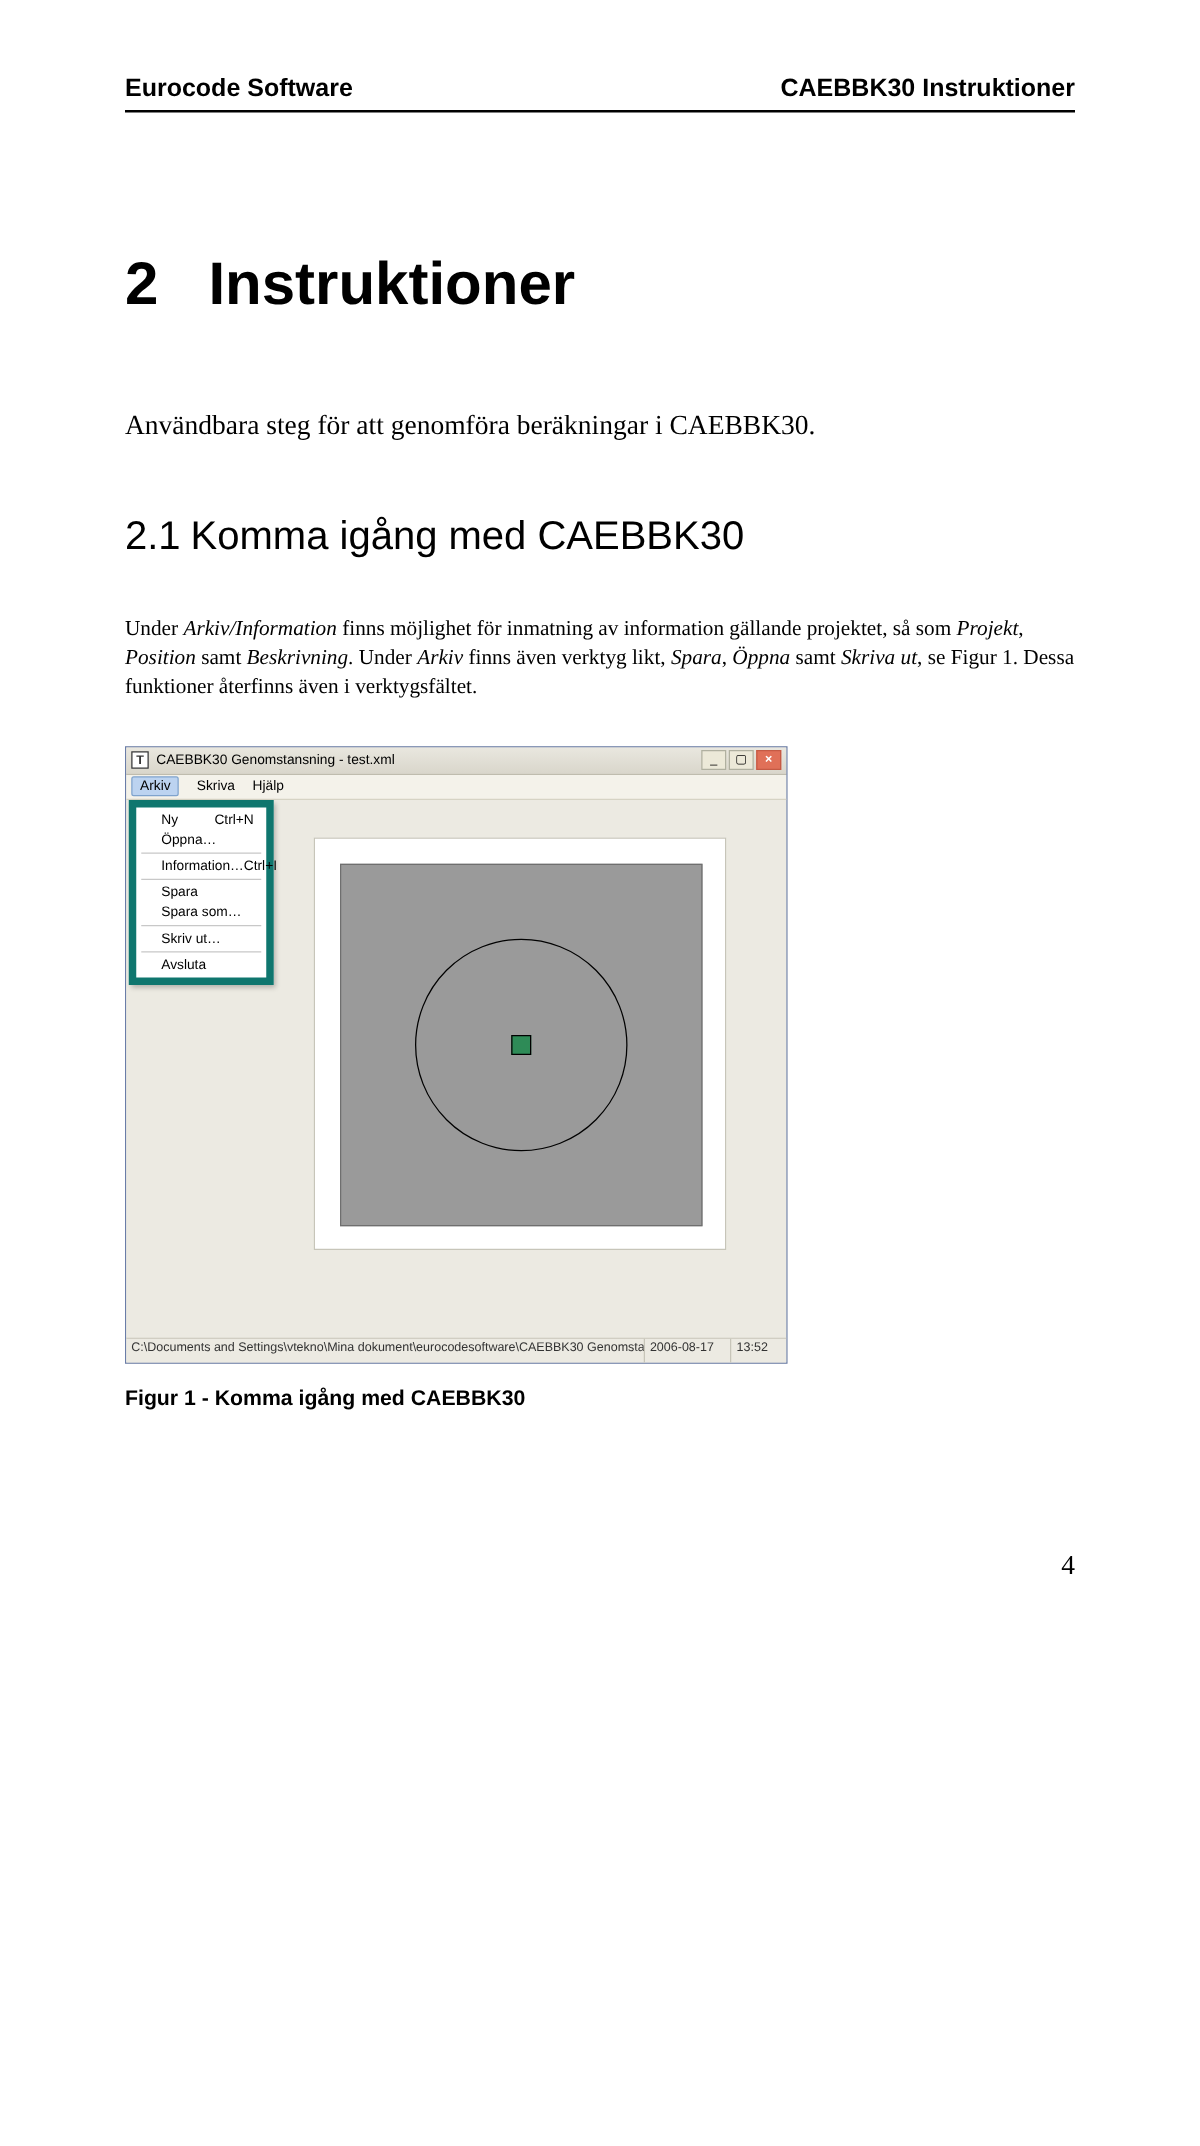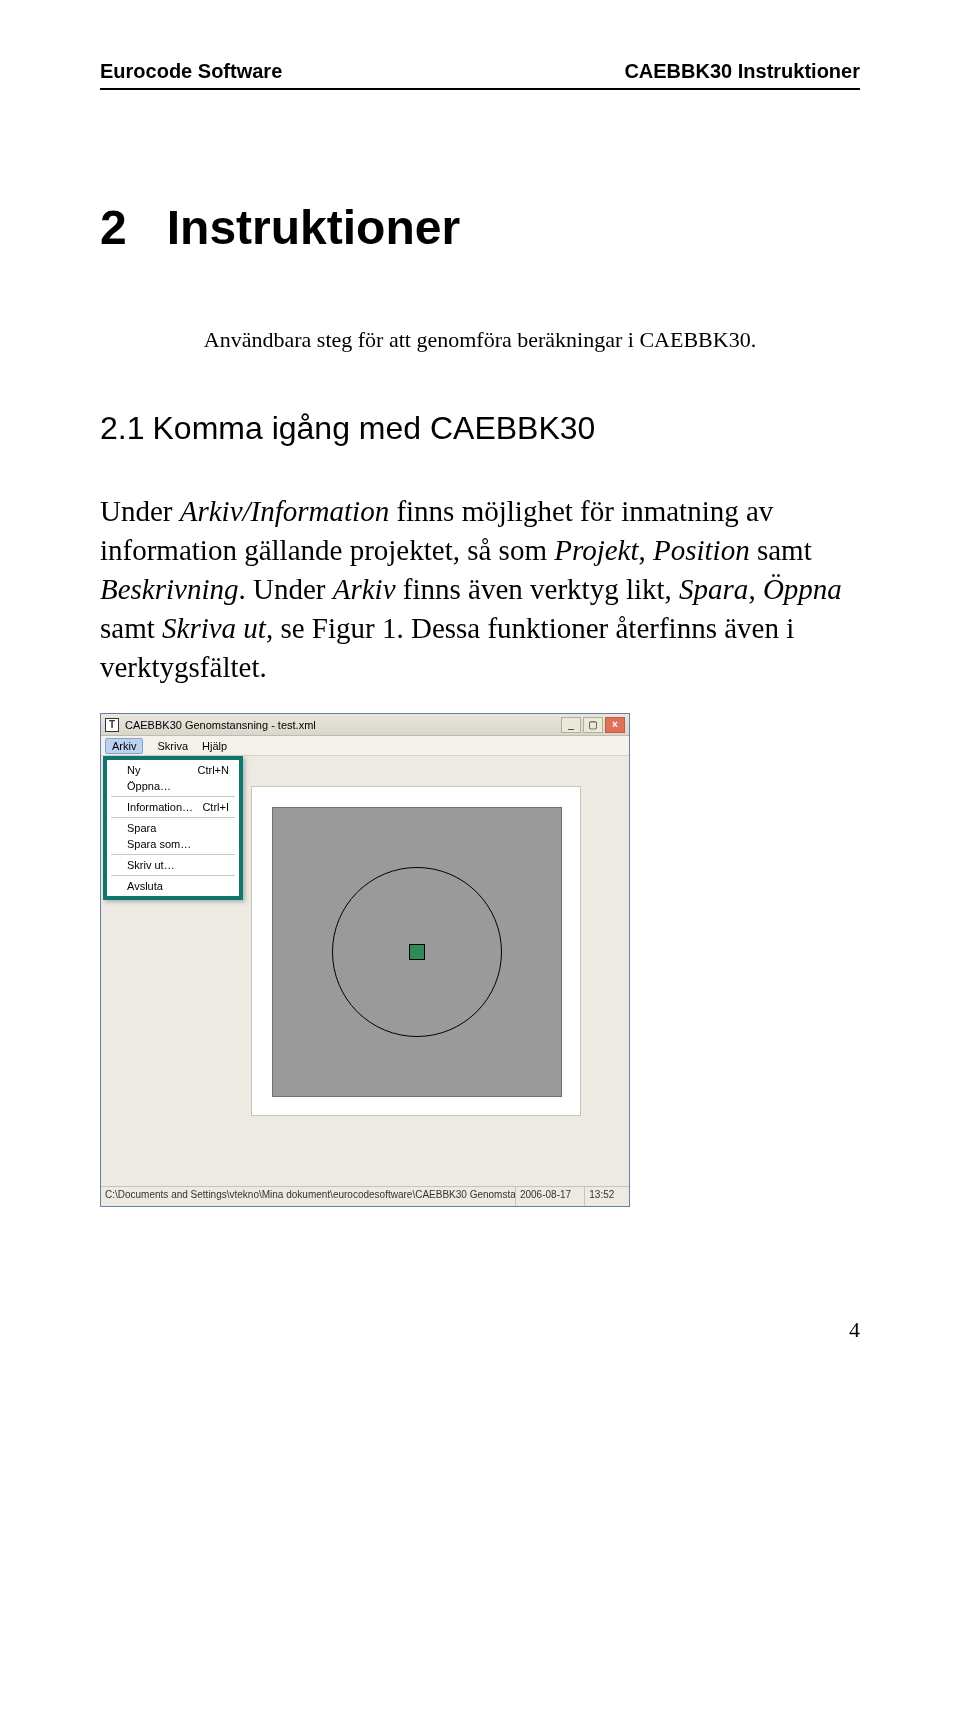--- a/index.html
+++ b/index.html
@@ -26,34 +26,33 @@
   h1.chapter {
     font-family: Arial, Helvetica, sans-serif;
     font-weight: bold;
     font-size: 48px;
     margin-bottom: 70px;
   }
   .intro {
     font-size: 22px;
     line-height: 1.35;
     margin-bottom: 55px;
-    text-align: center;
   }
   h2.section {
     font-family: Arial, Helvetica, sans-serif;
     font-weight: normal;
     font-size: 32px;
     margin-bottom: 45px;
     display: flex;
     gap: 8px;
   }
   .para {
-    font-size: 29px;
+    font-size: 17px;
     line-height: 1.35;
-    margin-bottom: 26px;
+    margin-bottom: 36px;
   }
   .para .it { font-style: italic; }
 
   
   .figure-wrap { text-align: left; margin-bottom: 30px; }
   .app-window {
     width: 530px;
     border: 1px solid #6a7da8;
     background: #eceae2;
     font-family: Tahoma, Arial, sans-serif;
@@ -105,23 +104,23 @@
   }
 
   .app-body {
     position: relative;
     height: 430px;
     background:#eceae2;
   }
   .dropdown {
     position:absolute;
     top: 0; left: 2px;
-    width: 140px;
+    width: 116px;
     background:#fff;
-    border: 4px solid #0f766e;
+    border: 6px solid #0f766e;
     box-shadow: 2px 2px 4px rgba(0,0,0,.25);
     padding: 2px 0;
   }
   .dropdown .item {
     display:flex;
     justify-content:space-between;
     padding: 2px 10px 2px 20px;
     font-size: 11px;
     white-space: nowrap;
   }
@@ -277,15 +276,16 @@
         </div>
       </div>
     </div>
     <div class="statusbar">
       <div class="cell path">C:\Documents and Settings\vtekno\Mina dokument\eurocodesoftware\CAEBBK30 Genomstansning\test.xml</div>
       <div class="cell" style="width:80px">2006-08-17</div>
       <div class="cell" style="width:50px">13:52</div>
     </div>
   </div>
 
+  <div class="caption">Figur 1 - Komma igång med CAEBBK30</div>
 </div>
 
 <div class="page-number">4</div>
 
 </body></html>

